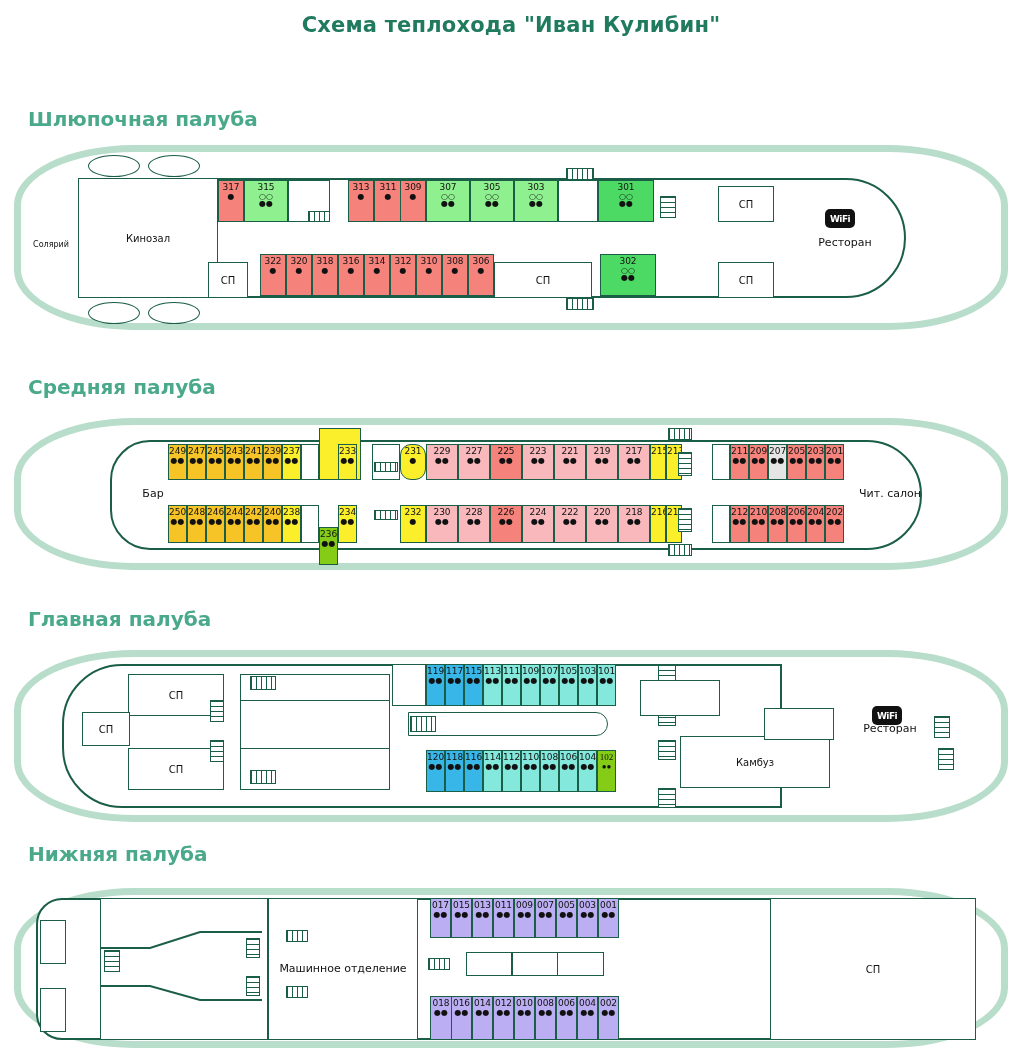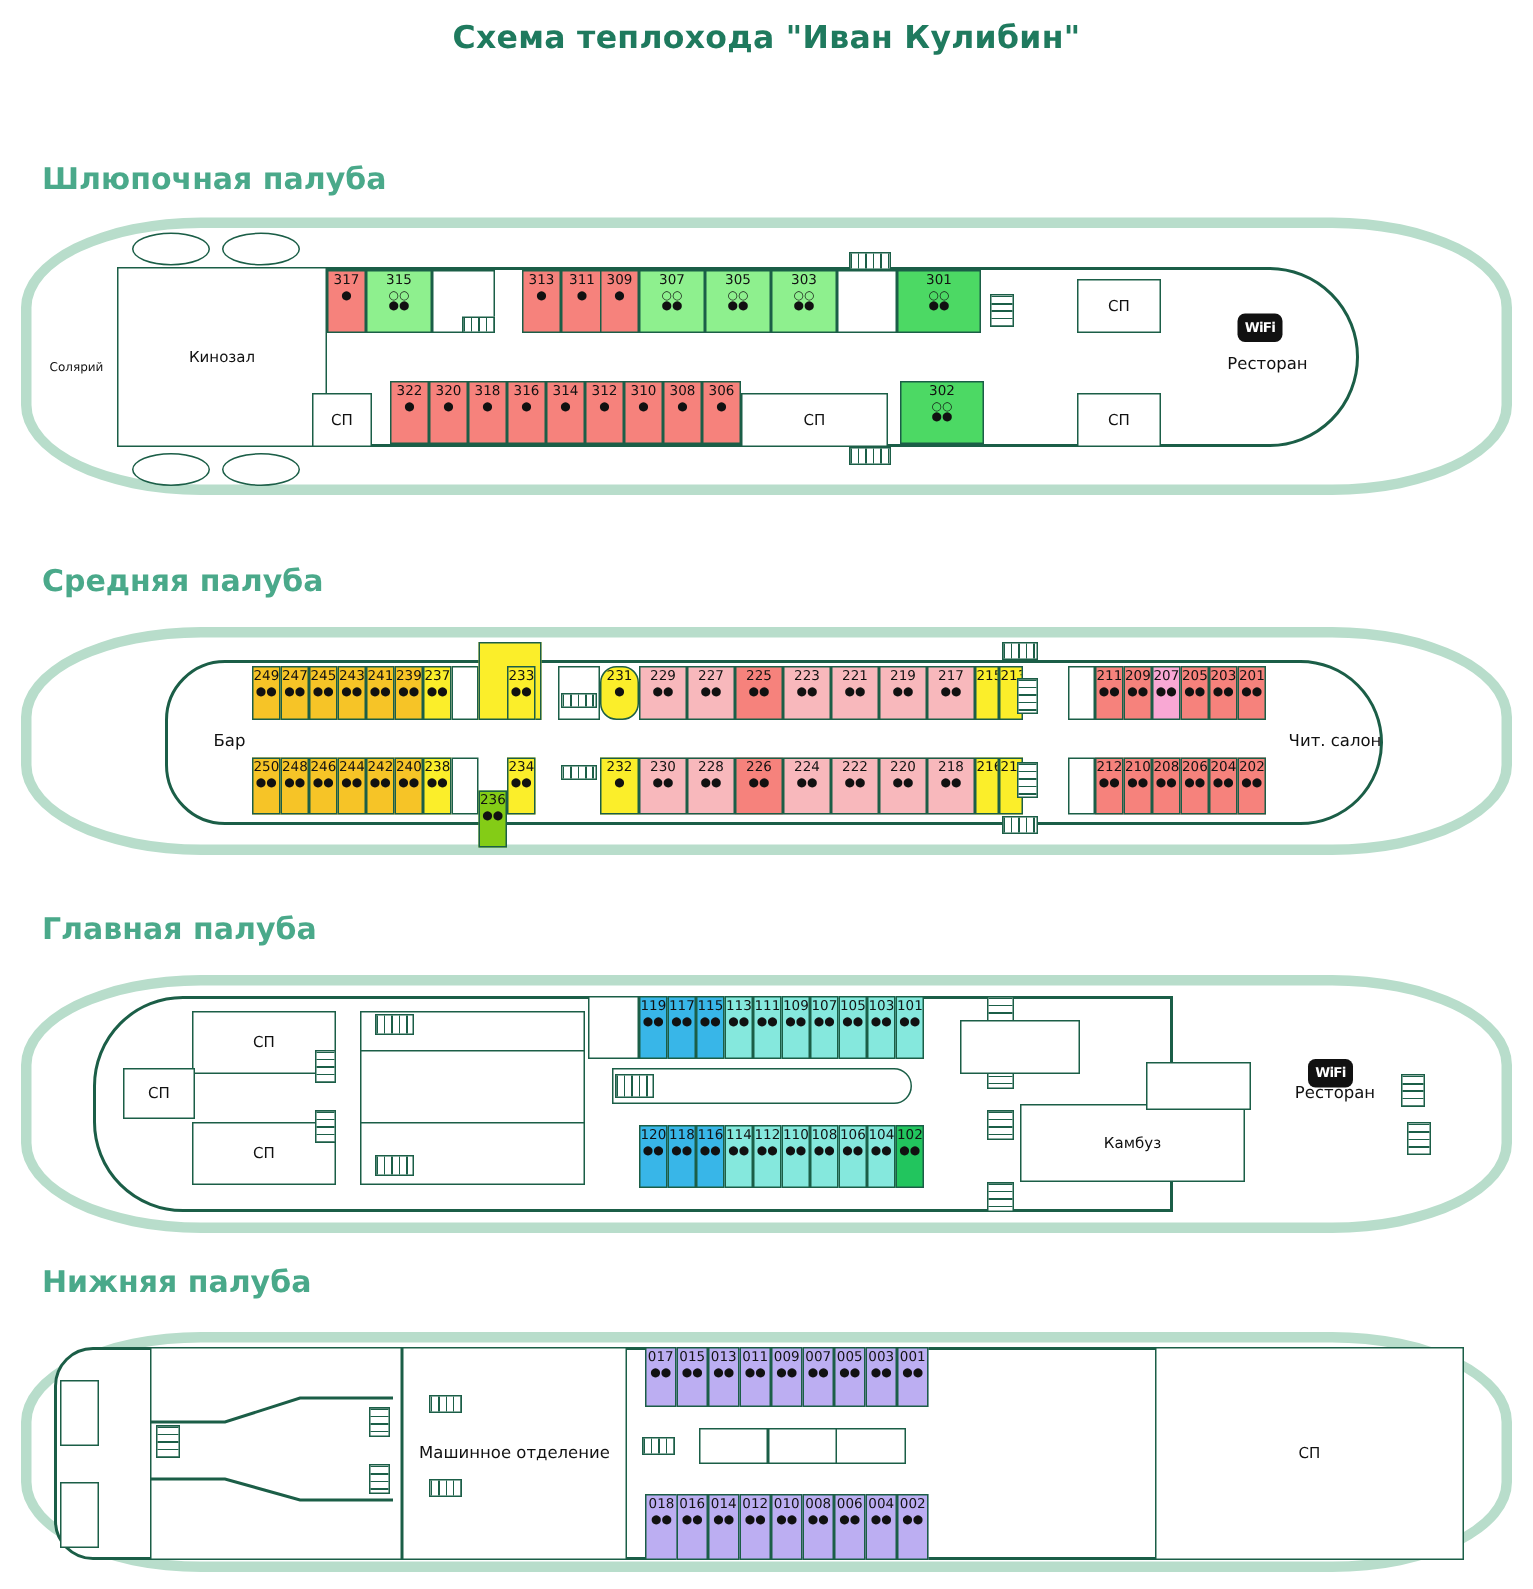--- a/index.html
+++ b/index.html
@@ -284,21 +284,21 @@
 <div class="stair" style="left:668px;top:428px;width:24px;height:12px;"></div>
 <div class="stair vert" style="left:678px;top:452px;width:14px;height:24px;"></div>
 <div class="cab" style="left:730px;top:444px;width:19px;height:36px;background:#f6827c;">
     <span class="num">211</span>
     <span class="dots">●●</span>
   </div>
 <div class="cab" style="left:749px;top:444px;width:19px;height:36px;background:#f6827c;">
     <span class="num">209</span>
     <span class="dots">●●</span>
   </div>
-<div class="cab" style="left:768px;top:444px;width:19px;height:36px;background:#f9a8d4;">
+<div class="cab" style="left:768px;top:444px;width:19px;height:36px;background:#e5e5e5;">
     <span class="num">207</span>
     <span class="dots">●●</span>
   </div>
 <div class="cab" style="left:787px;top:444px;width:19px;height:36px;background:#f6827c;">
     <span class="num">205</span>
     <span class="dots">●●</span>
   </div>
 <div class="cab" style="left:806px;top:444px;width:19px;height:36px;background:#f6827c;">
     <span class="num">203</span>
     <span class="dots">●●</span>
@@ -508,21 +508,21 @@
     <span class="dots">●●</span>
   </div>
 <div class="cab" style="left:559px;top:750px;width:19px;height:42px;background:#85e8dd;">
     <span class="num">106</span>
     <span class="dots">●●</span>
   </div>
 <div class="cab" style="left:578px;top:750px;width:19px;height:42px;background:#85e8dd;">
     <span class="num">104</span>
     <span class="dots">●●</span>
   </div>
-<div class="cab" style="left:597px;top:750px;width:19px;height:42px;background:#22c55e;">
+<div class="cab" style="left:597px;top:750px;width:19px;height:42px;background:#84cc16;font-family:Liberation Serif, serif;">
     <span class="num">102</span>
     <span class="dots">●●</span>
   </div>
 
 <div class="stair vert" style="left:658px;top:664px;width:18px;height:20px;"></div>
 <div class="stair vert" style="left:658px;top:706px;width:18px;height:20px;"></div>
 <div class="stair vert" style="left:658px;top:740px;width:18px;height:20px;"></div>
 <div class="stair vert" style="left:658px;top:788px;width:18px;height:20px;"></div>
 <div class="room" style="left:640px;top:680px;width:80px;height:36px;"></div>
 <div class="room" style="left:680px;top:736px;width:150px;height:52px;">

